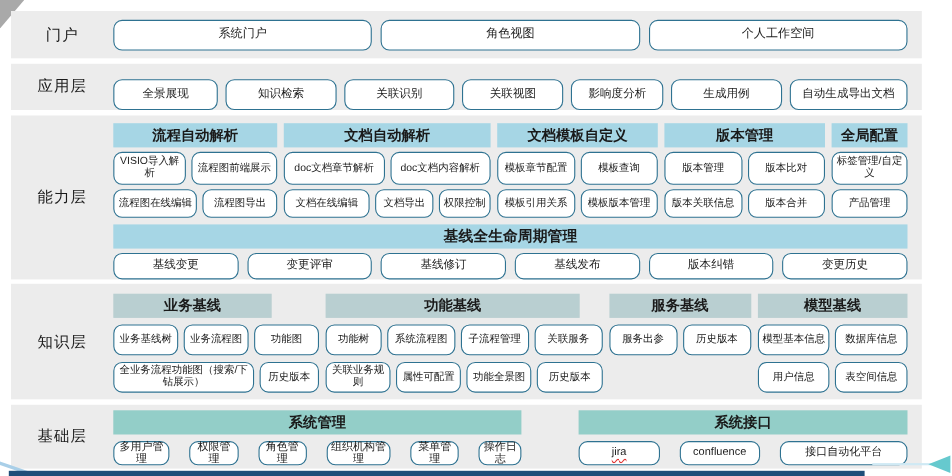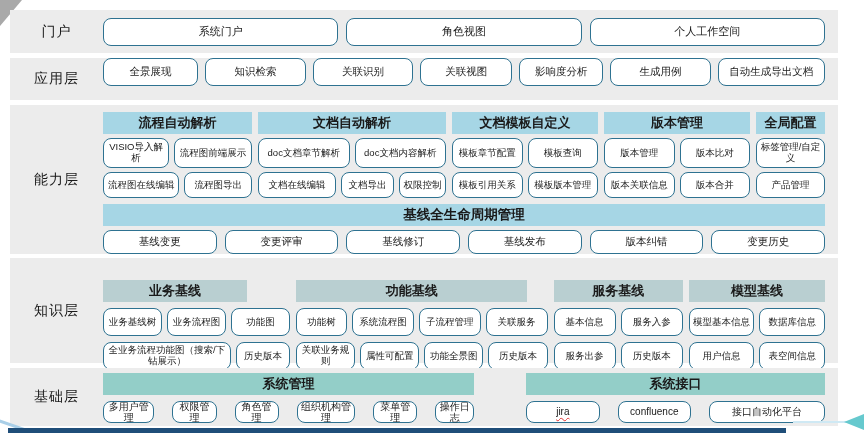--- a/index.html
+++ b/index.html
@@ -20,21 +20,21 @@
   .misspelled{text-decoration:underline wavy var(--misspell-red,#e03131);text-underline-offset:2px}
 
   
   .band-portal{top:10px;height:43px}
   .band-portal .band-content{justify-content:center}
   .band-portal .btn-row{gap:8px;height:28px}
   .band-portal .btn{flex:1;font-size:11px}
 
   
   .band-app{top:58px;height:42px}
-  .band-app .band-content{justify-content:flex-start}
+  .band-app .band-content{justify-content:flex-end}
   .band-app .btn-row{gap:7px;height:28px}
   .band-app .btn{flex:1;font-size:10.5px}
   .band-app .btn:nth-child(1){flex:1.15}
   .band-app .btn:nth-child(2),.band-app .btn:nth-child(3),.band-app .btn:nth-child(6){flex:1.22}
   .band-app .btn:nth-child(4){flex:1.11}
   .band-app .btn:nth-child(7){flex:1.31}
   .band-app .btn:nth-child(8){flex:0.99}
 
   
   .band-capability{top:105px;height:149px}
@@ -52,21 +52,21 @@
   .band-capability .group:nth-child(1) .row1 .btn:nth-child(2){flex:1.2}
   .band-capability .group:nth-child(1) .row2 .btn:nth-child(1){flex:1.15}
   .band-capability .group:nth-child(2) .row2 .btn:nth-child(1){flex:1.8}
   .band-capability .group:nth-child(2) .row2 .btn:nth-child(2){flex:1.15}
   .wide-header{margin-top:6px;background:var(--header-blue);font-size:13.5px}
   .wide-row{margin-top:4px;height:24px;gap:8px}
   .wide-row .btn{flex:1;font-size:10.5px}
 
   
   .band-knowledge{top:258px;height:105px}
-  .band-knowledge .band-content{padding-top:22px}
+  .band-knowledge .band-content{padding-top:9px}
   .band-knowledge .groups{display:flex;gap:6px}
   .band-knowledge .group{gap:6px}
   .band-knowledge .group-header{background:var(--header-gray)}
   .band-knowledge .group:nth-child(1){flex:188}
   .band-knowledge .group:nth-child(2){flex:253}
   .band-knowledge .group:nth-child(3){flex:130}
   .band-knowledge .group:nth-child(4){flex:137}
   .band-knowledge .group:nth-child(1) .group-header{width:77%;align-self:flex-start}
   .band-knowledge .group:nth-child(2) .group-header{width:92%;align-self:flex-start}
   .band-knowledge .btn-row{height:28px;gap:5px}
@@ -226,24 +226,20 @@
               </div>
               <div class="btn-row row2">
                 <div class="btn">关联业务规则</div>
                 <div class="btn">属性可配置</div>
                 <div class="btn">功能全景图</div>
                 <div class="btn">历史版本</div>
               </div>
             </div>
             <div class="group">
               <div class="group-header">服务基线</div>
-              <div class="btn-row row1">
-                <div class="btn">基本信息</div>
-                <div class="btn">服务入参</div>
-              </div>
               <div class="btn-row row2">
                 <div class="btn">服务出参</div>
                 <div class="btn">历史版本</div>
               </div>
             </div>
             <div class="group">
               <div class="group-header">模型基线</div>
               <div class="btn-row row1">
                 <div class="btn">模型基本信息</div>
                 <div class="btn">数据库信息</div>

